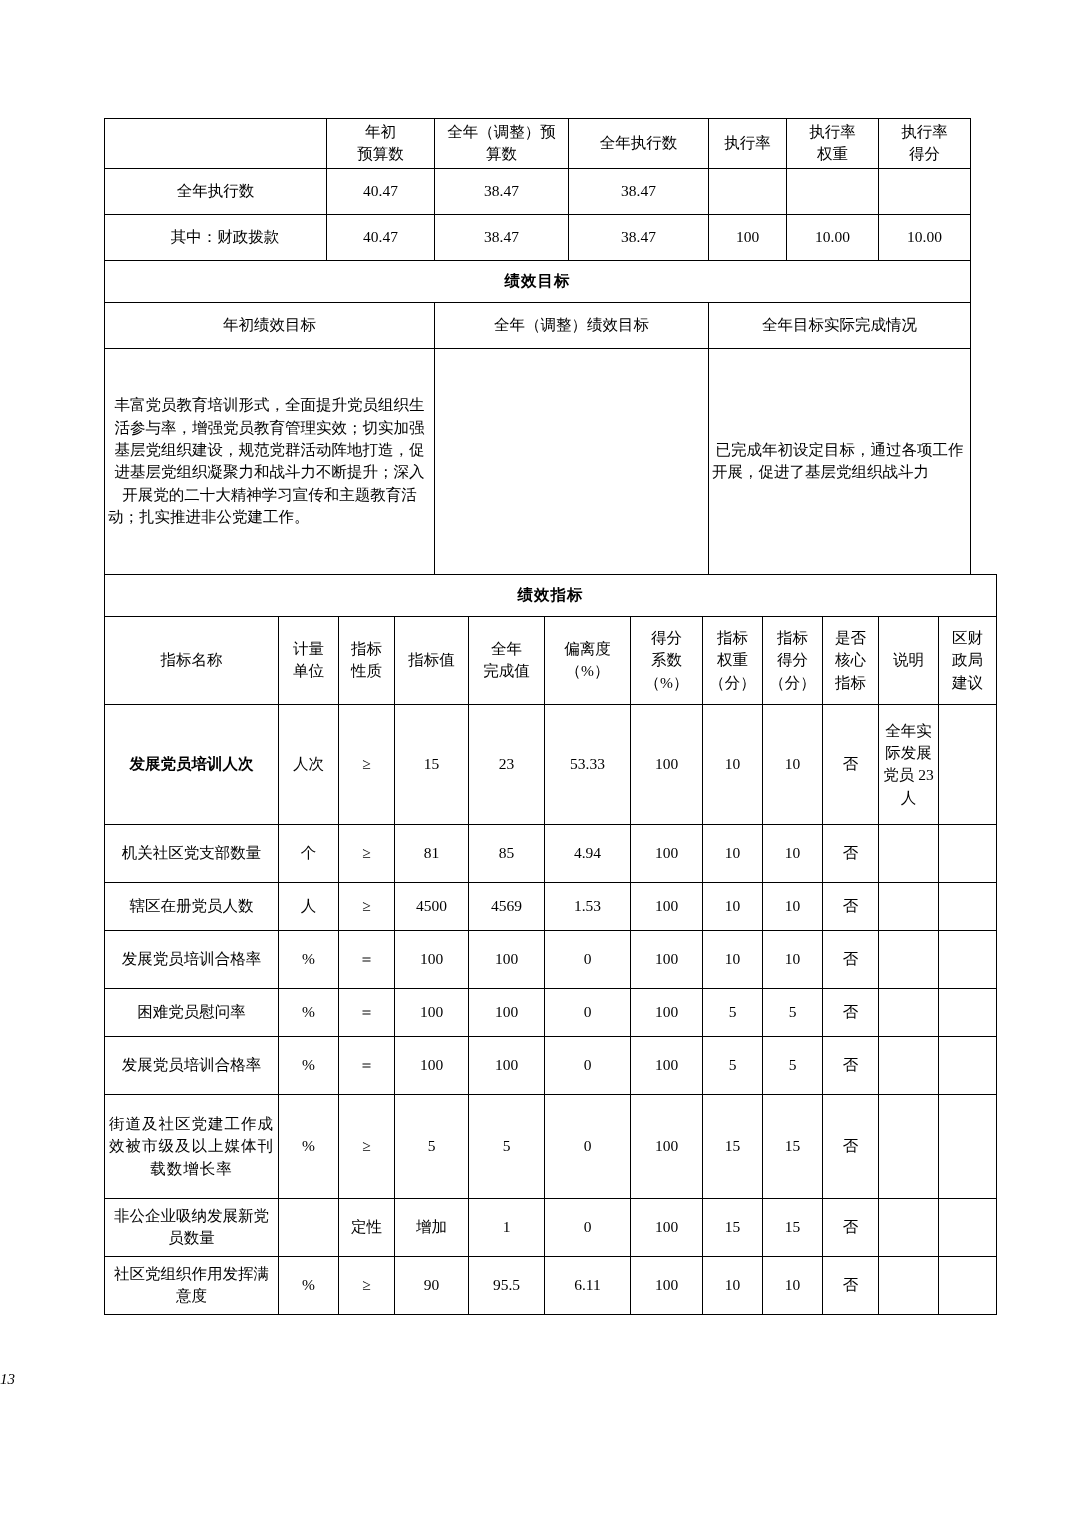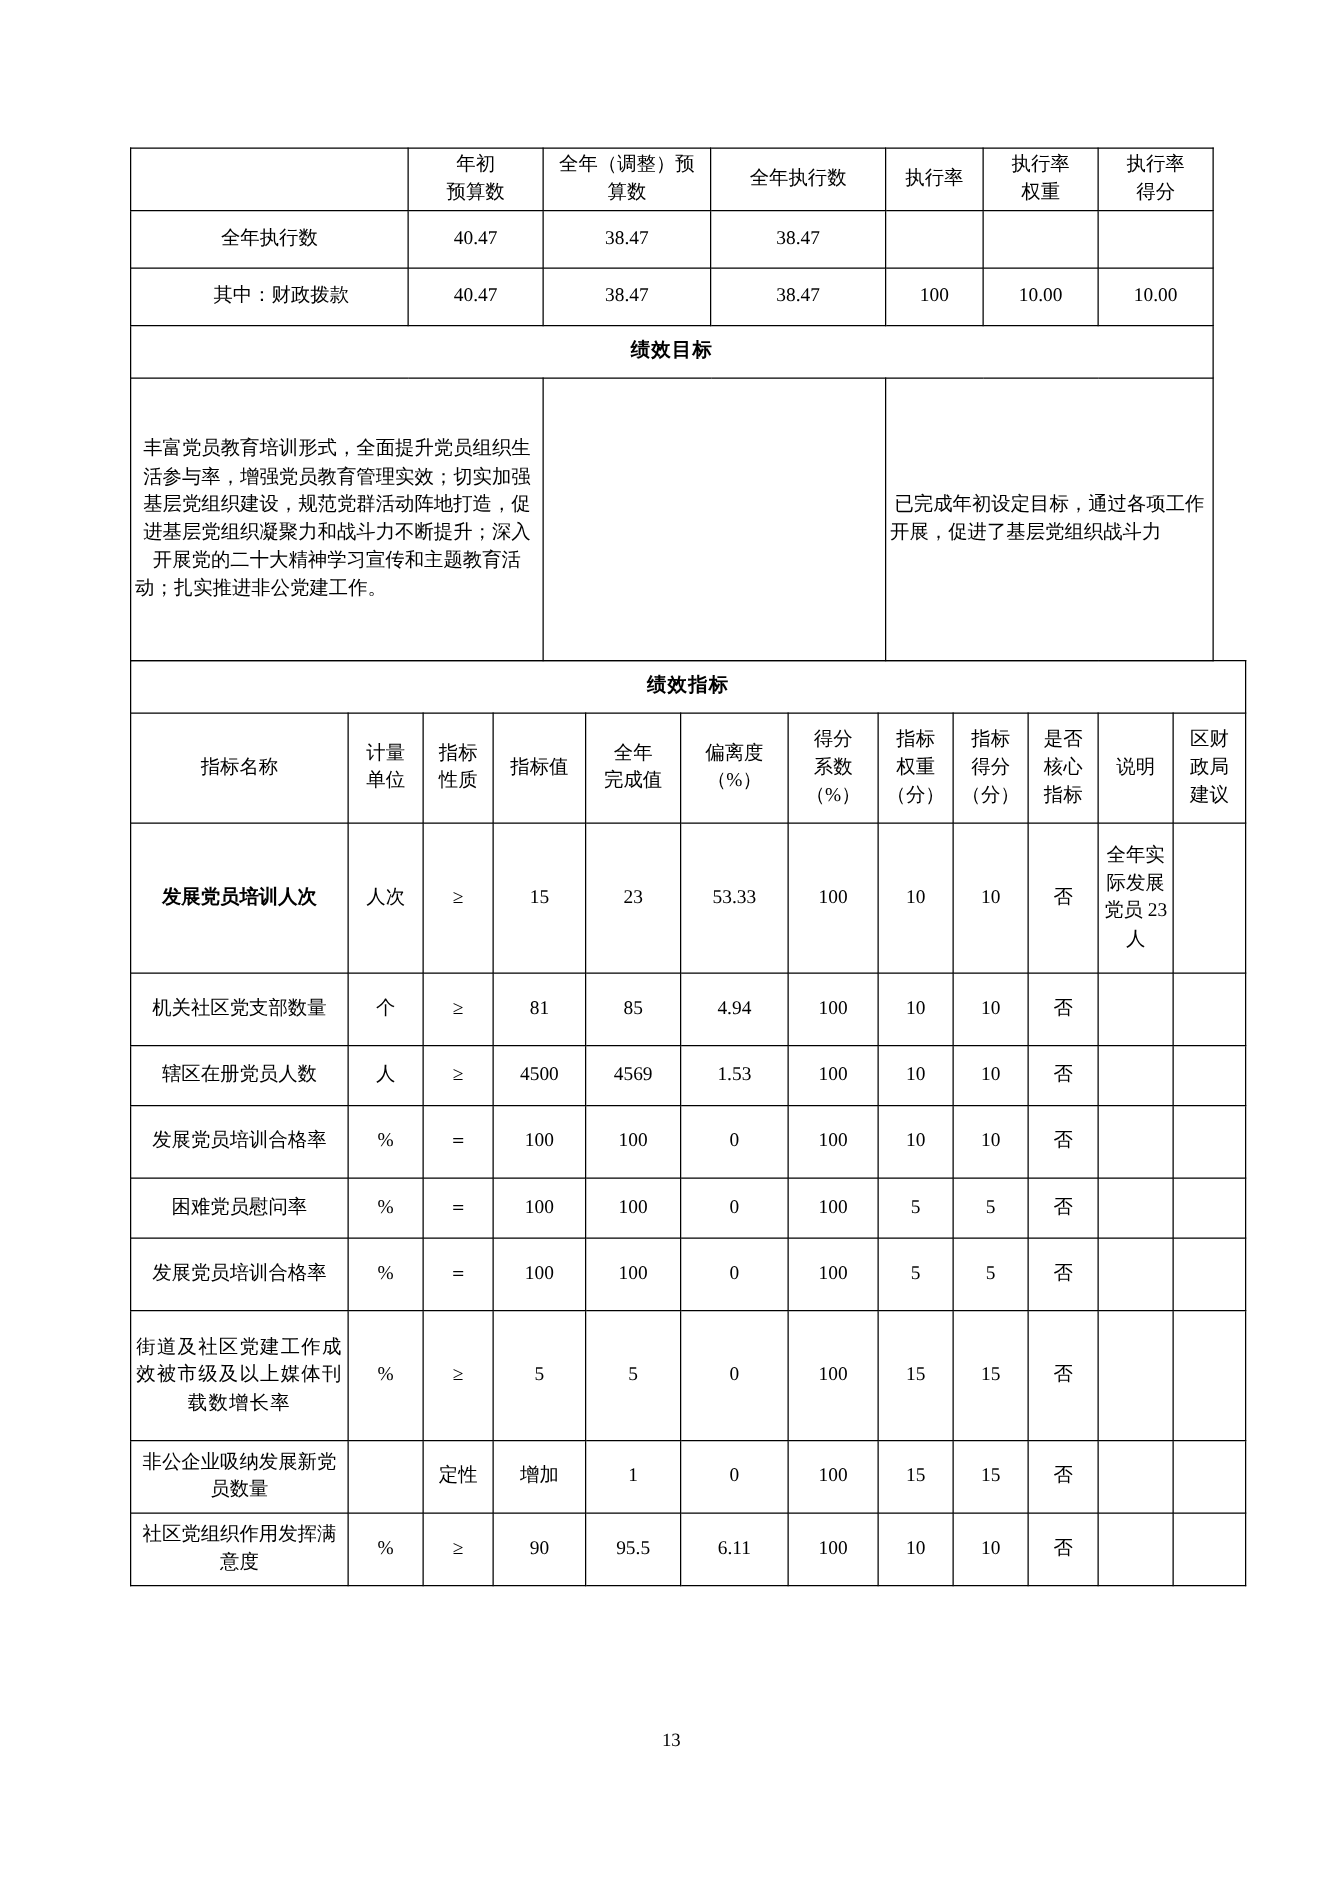--- a/index.html
+++ b/index.html
@@ -45,25 +45,26 @@
     padding: 6px 8px 8px 8px;
     line-height: 1.95;
     font-size: 15.5px;
   }
   .just {
     text-align: justify;
     text-align-last: left;
   }
   .pageno {
     position: absolute;
-    bottom: 118px;
+    bottom: 132px;
     left: 0;
     width: 1074px;
-    text-align: center;
+    text-align: left;
     font-size: 15px;
+    font-style: italic;
   }
   .ind-name {
     text-align: left;
     padding-left: 8px;
     padding-right: 4px;
     line-height: 1.75;
   }
   .ind-name.center {
     text-align: center;
     font-weight: bold;
@@ -126,20 +127,25 @@
         <td>38.47</td>
         <td>100</td>
         <td>10.00</td>
         <td>10.00</td>
       </tr>
 
       <tr style="height:42px">
         <td colspan="7" class="sectitle">绩效目标</td>
       </tr>
 
+      <tr style="height:46px">
+        <td colspan="2">年初绩效目标</td>
+        <td colspan="2">全年（调整）绩效目标</td>
+        <td colspan="3">全年目标实际完成情况</td>
+      </tr>
 
       <tr style="height:226px">
         <td colspan="2" class="celltext-left just">丰富党员教育培训形式，全面提升党员组织生活参与率，增强党员教育管理实效；切实加强基层党组织建设，规范党群活动阵地打造，促进基层党组织凝聚力和战斗力不断提升；深入开展党的二十大精神学习宣传和主题教育活动；扎实推进非公党建工作。</td>
         <td colspan="2" class="celltext-left"></td>
         <td colspan="3" class="celltext-left just">已完成年初设定目标，通过各项工作开展，促进了基层党组织战斗力</td>
       </tr>
     </tbody>
   </table>
 
   <table class="doc" style="margin-top:-1px">

